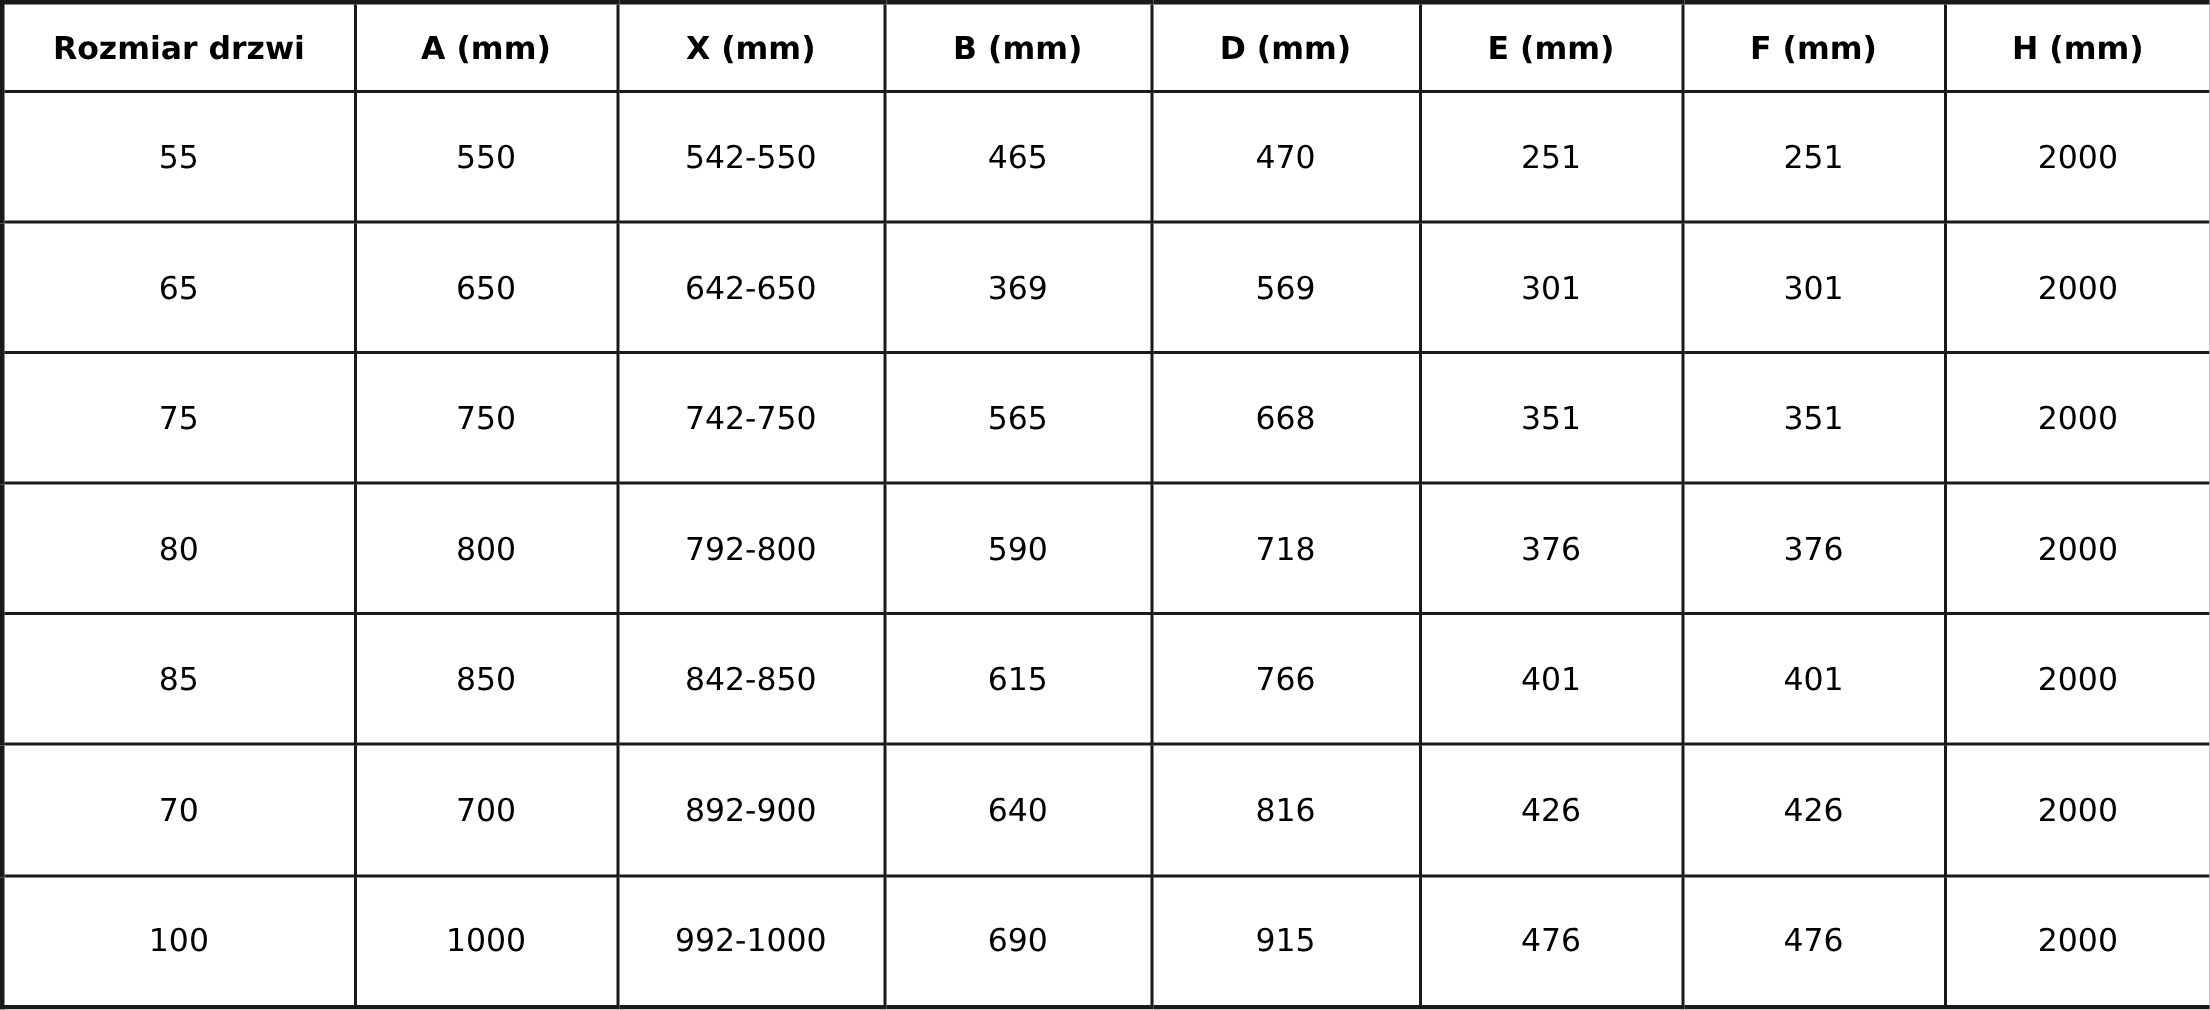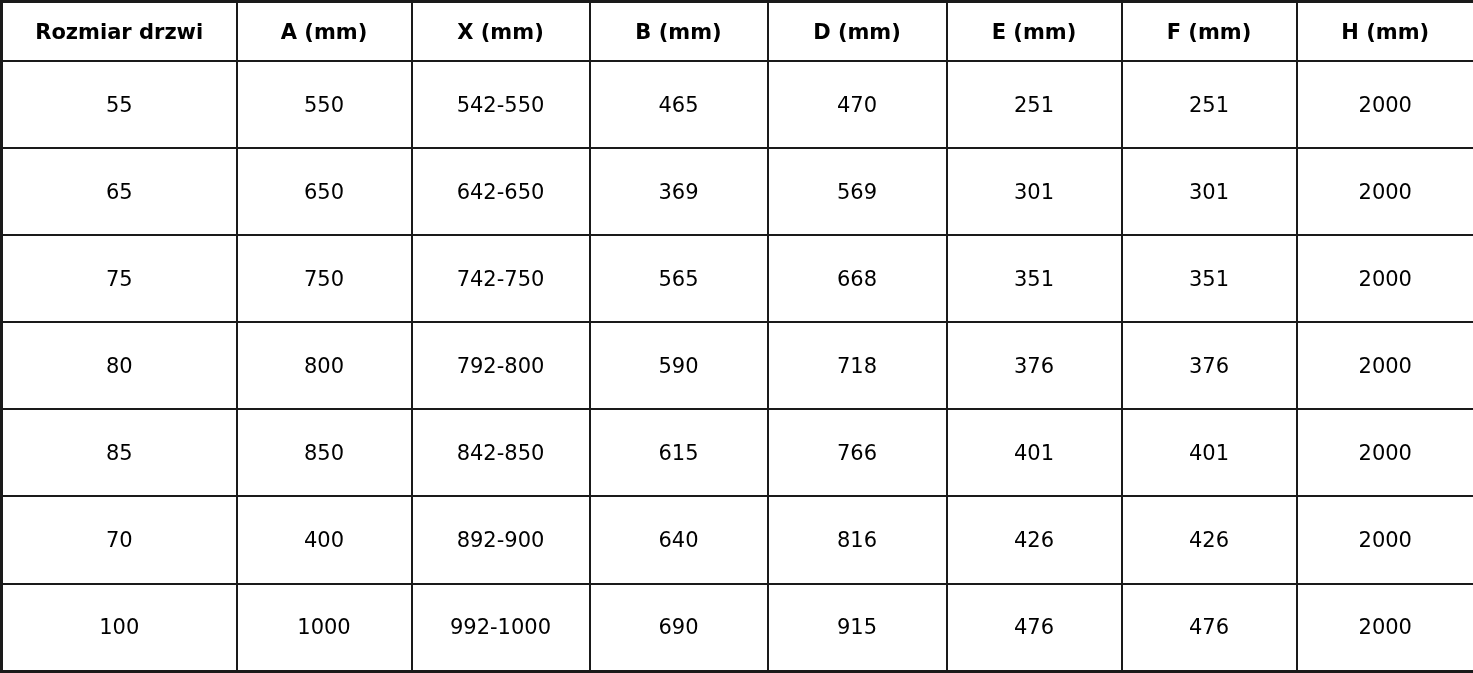--- a/index.html
+++ b/index.html
@@ -131,21 +131,21 @@
         <td>850</td>
         <td>842-850</td>
         <td>615</td>
         <td>766</td>
         <td>401</td>
         <td>401</td>
         <td>2000</td>
       </tr>
       <tr>
         <td>70</td>
-        <td>400</td>
+        <td>700</td>
         <td>892-900</td>
         <td>640</td>
         <td>816</td>
         <td>426</td>
         <td>426</td>
         <td>2000</td>
       </tr>
       <tr>
         <td>100</td>
         <td>1000</td>

